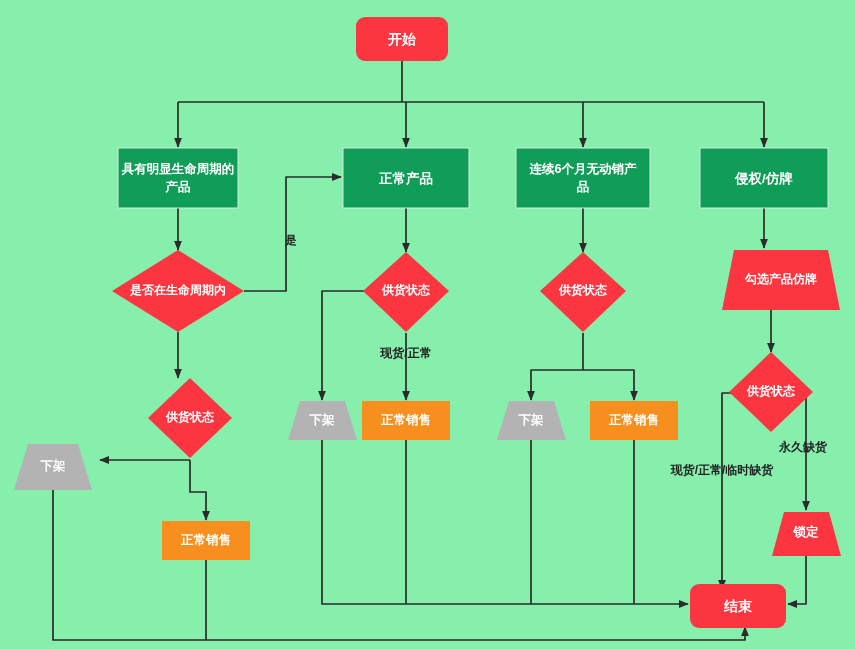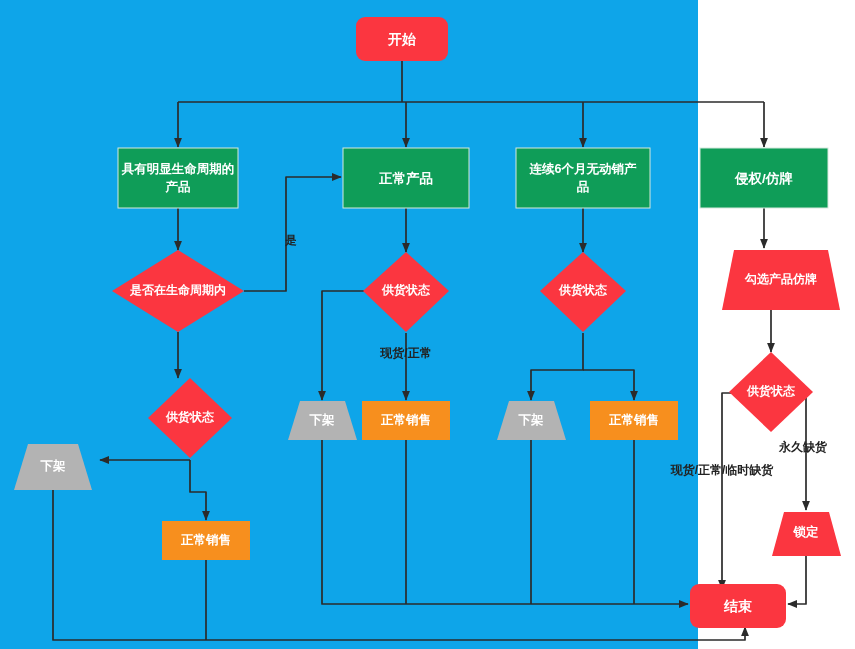--- a/index.html
+++ b/index.html
@@ -8,23 +8,23 @@
     background: #ffffff;
   }
   body {
     width: 855px;
     height: 649px;
     font-family: "Liberation Sans", "DejaVu Sans", sans-serif;
     overflow: hidden;
   }
   #canvas {
     position: relative;
-    width: 698px;
+    width: 855px;
     height: 649px;
-    background: #0ea5e9;
+    background: #86efac;
   }
   svg#flow {
     position: absolute;
     left: 0;
     top: 0;
     width: 855px;
     height: 649px;
   }
   .node-label {
     font-family: "Liberation Sans", "DejaVu Sans", sans-serif;

